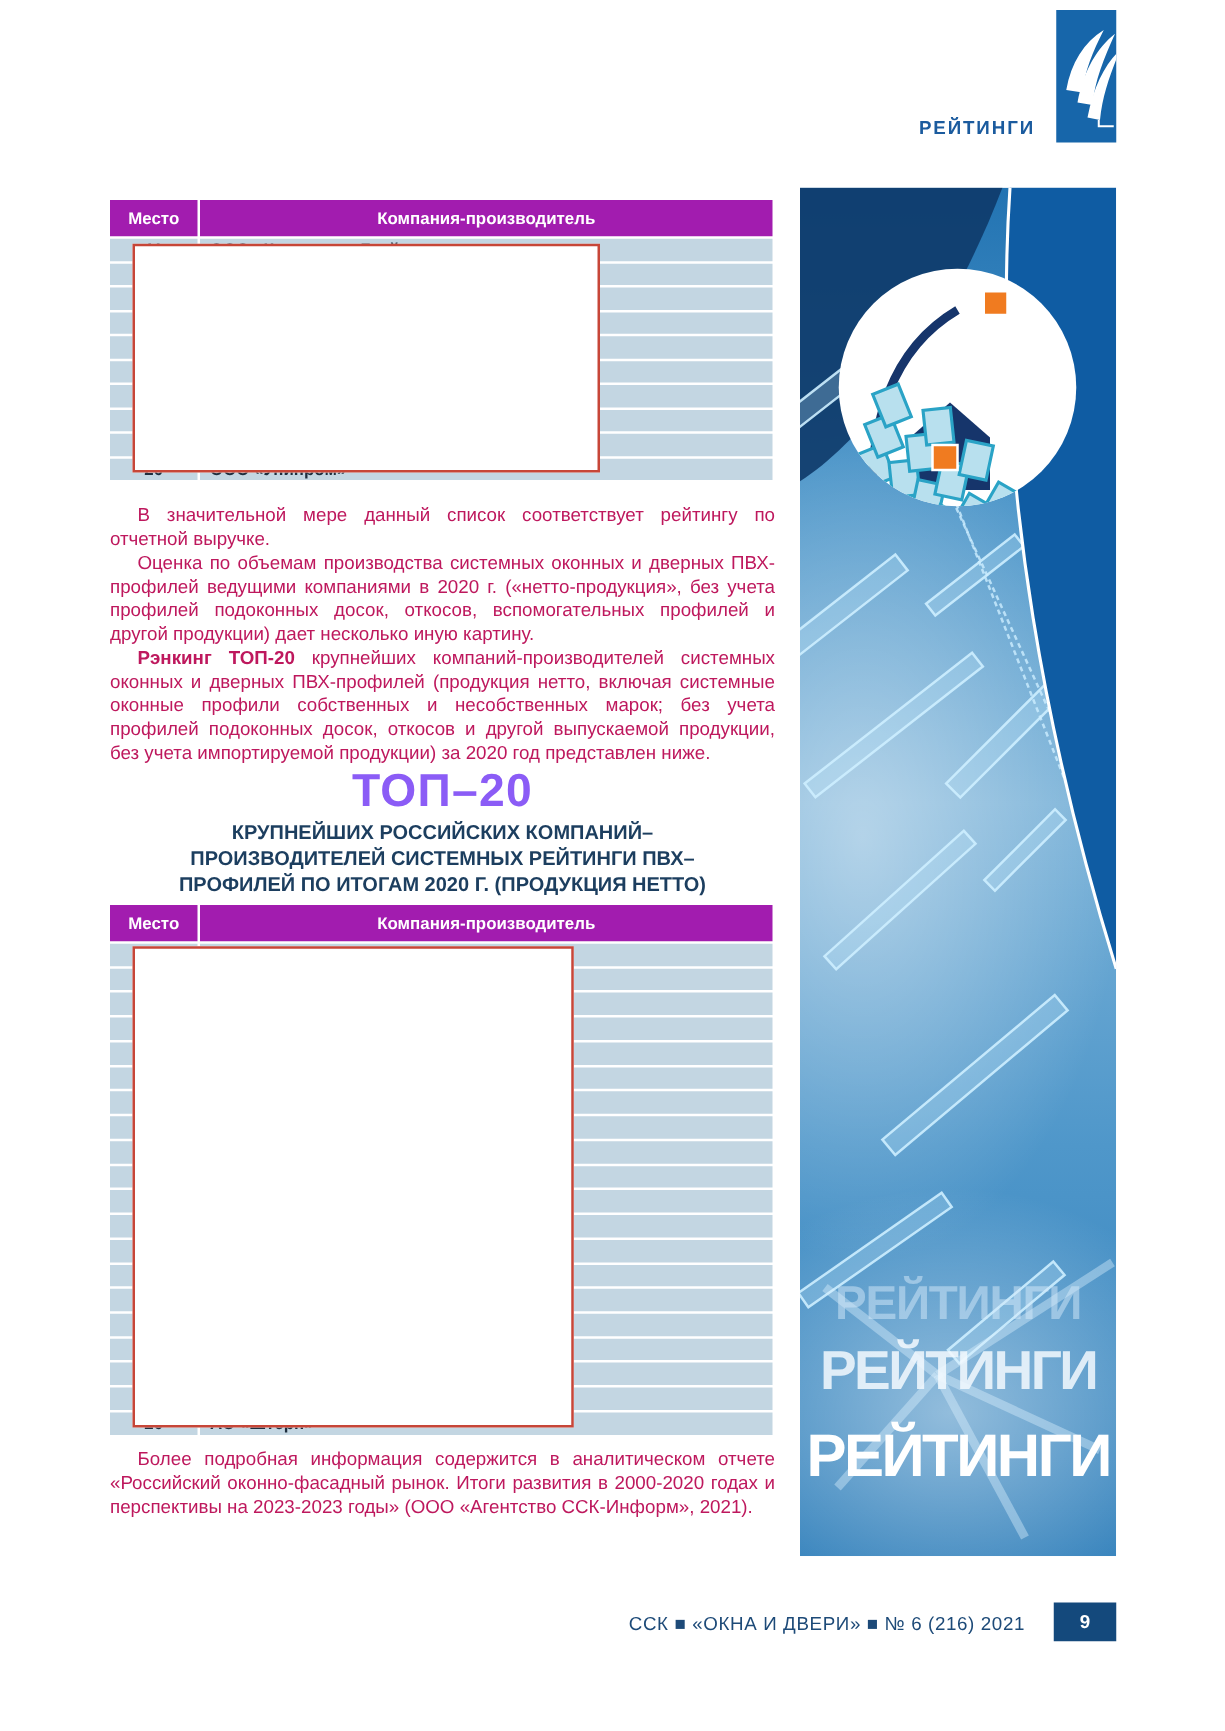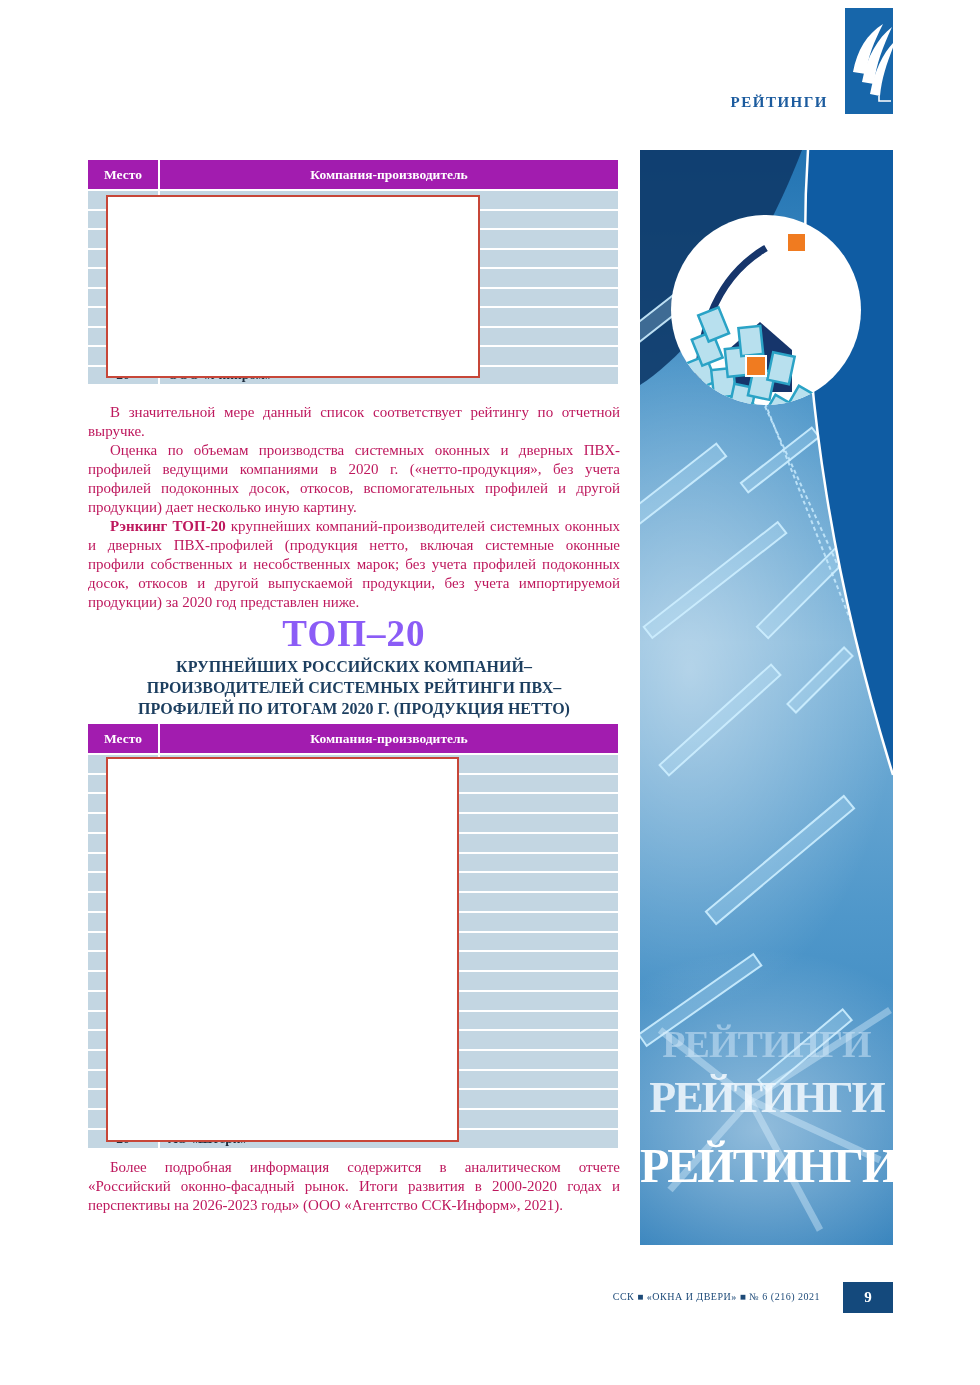--- a/index.html
+++ b/index.html
@@ -1,17 +1,17 @@
 <!DOCTYPE html>
 <html lang="ru"><head>
 <meta charset="utf-8">
 <style>
   html,body{margin:0;padding:0;background:#fff;}
   #page{position:relative;width:980px;height:1385px;background:#ffffff;overflow:hidden;
-        font-family:Liberation Serif, serif;}
+        font-family:Liberation Sans, sans-serif;}
 
   
   .section-label{position:absolute;top:94px;right:152px;font-size:15px;font-weight:700;
                  color:#1b5b9e;letter-spacing:1.5px;}
   .corner-logo{position:absolute;top:8px;left:845px;width:48px;height:106px;background:#1766aa;}
 
   
   .rank-table{position:absolute;left:88px;width:530px;}
   .thead{display:flex;gap:2px;background:#fff;height:29px;margin-bottom:2px;}
   .thead .hc{background:#a21caf;color:#fff;font-size:13.5px;font-weight:700;
@@ -36,21 +36,21 @@
         text-align:justify;color:#be185d;}
   .copy p{margin:0;text-indent:22px;}
   .copy .lead{font-weight:700;margin-top:24px;}
 
   .h-top20{position:absolute;left:88px;top:612px;width:532px;text-align:center;
            font-size:37px;font-weight:700;color:#8b5cf6;letter-spacing:1px;}
   .h-sub{position:absolute;left:78px;top:656px;width:552px;text-align:center;
          font-size:16px;line-height:21px;font-weight:700;color:#1c3e5f;}
 
   
-  .imprint{position:absolute;top:1291px;right:160px;font-size:10px;color:#1d4a78;
+  .imprint{position:absolute;top:1291px;right:160px;font-size:15px;color:#1d4a78;
            letter-spacing:0.5px;}
   .page-num{position:absolute;left:843px;top:1282px;width:50px;height:31px;background:#14497c;
             color:#fff;font-size:15px;font-weight:700;display:flex;align-items:center;
             justify-content:center;}
 
   
   .sidebar{position:absolute;left:640px;top:150px;width:253px;height:1095px;overflow:hidden;}
   .sidebar svg{display:block;}
   .wm{position:absolute;left:640px;width:253px;text-align:center;font-weight:700;
       white-space:nowrap;}
@@ -220,21 +220,21 @@
         </div>
         <div class="trow">
           <div class="tc place">20</div>
           <div class="tc comp">АО «Штерн»</div>
         </div>
       </div>
   </div>
   <div class="redact" id="redact2"></div>
 
   <div class="copy" style="top:1158px;">
-    <p>Более подробная информация содержится в аналитическом отчете «Российский оконно-фасадный рынок. Итоги развития в 2000-2020 годах и перспективы на 2026-2023 годы» (ООО «Агентство ССК-Информ», 2021).</p>
+    <p>Более подробная информация содержится в аналитическом отчете «Российский оконно-фасадный рынок. Итоги развития в 2000-2020 годах и перспективы на 2023-2023 годы» (ООО «Агентство ССК-Информ», 2021).</p>
   </div>
 
   <div class="imprint">ССК ■ «ОКНА И ДВЕРИ» ■ № 6 (216) 2021</div>
   <div class="page-num">9</div>
 
   <div class="sidebar">
     <svg width="253" height="1095" viewBox="0 0 253 1095">
       <defs>
         <linearGradient id="bgG" x1="0" y1="0" x2="0" y2="1">
           <stop offset="0" stop-color="#2273b2"></stop>

